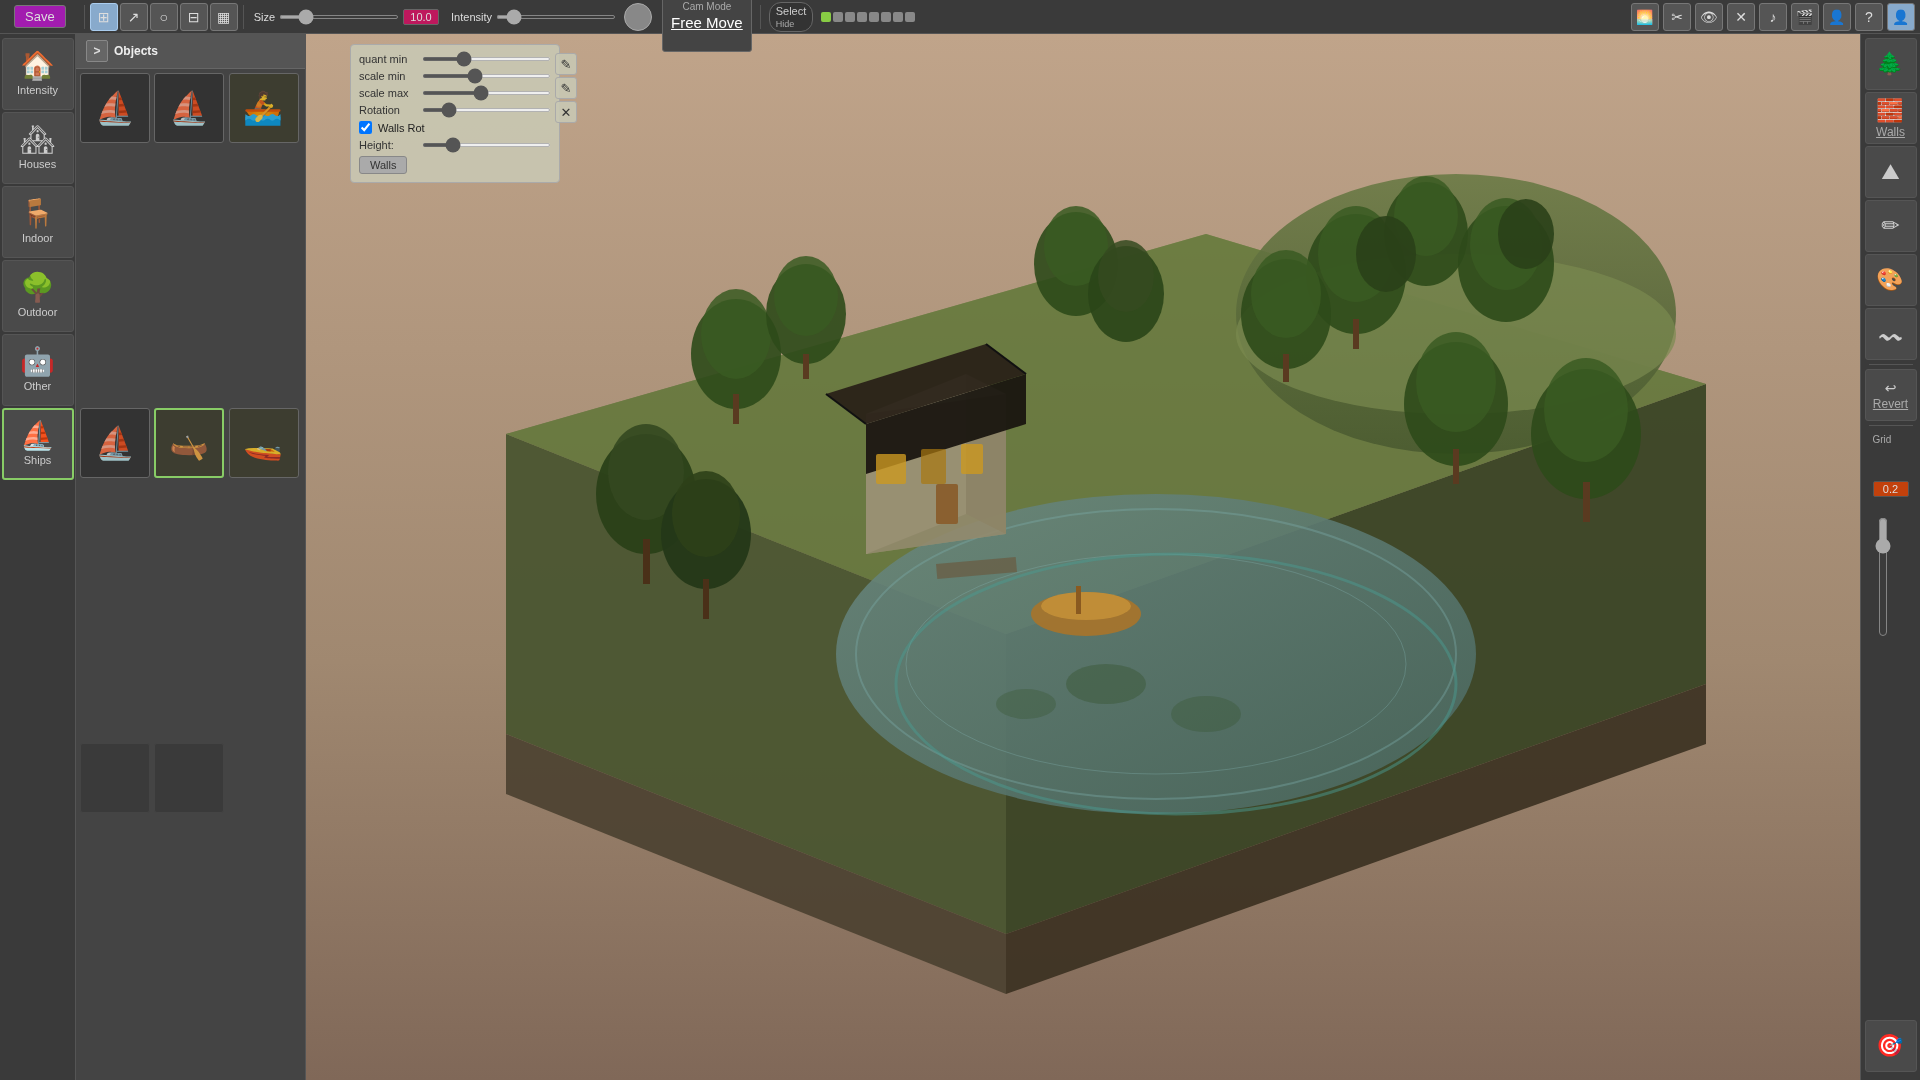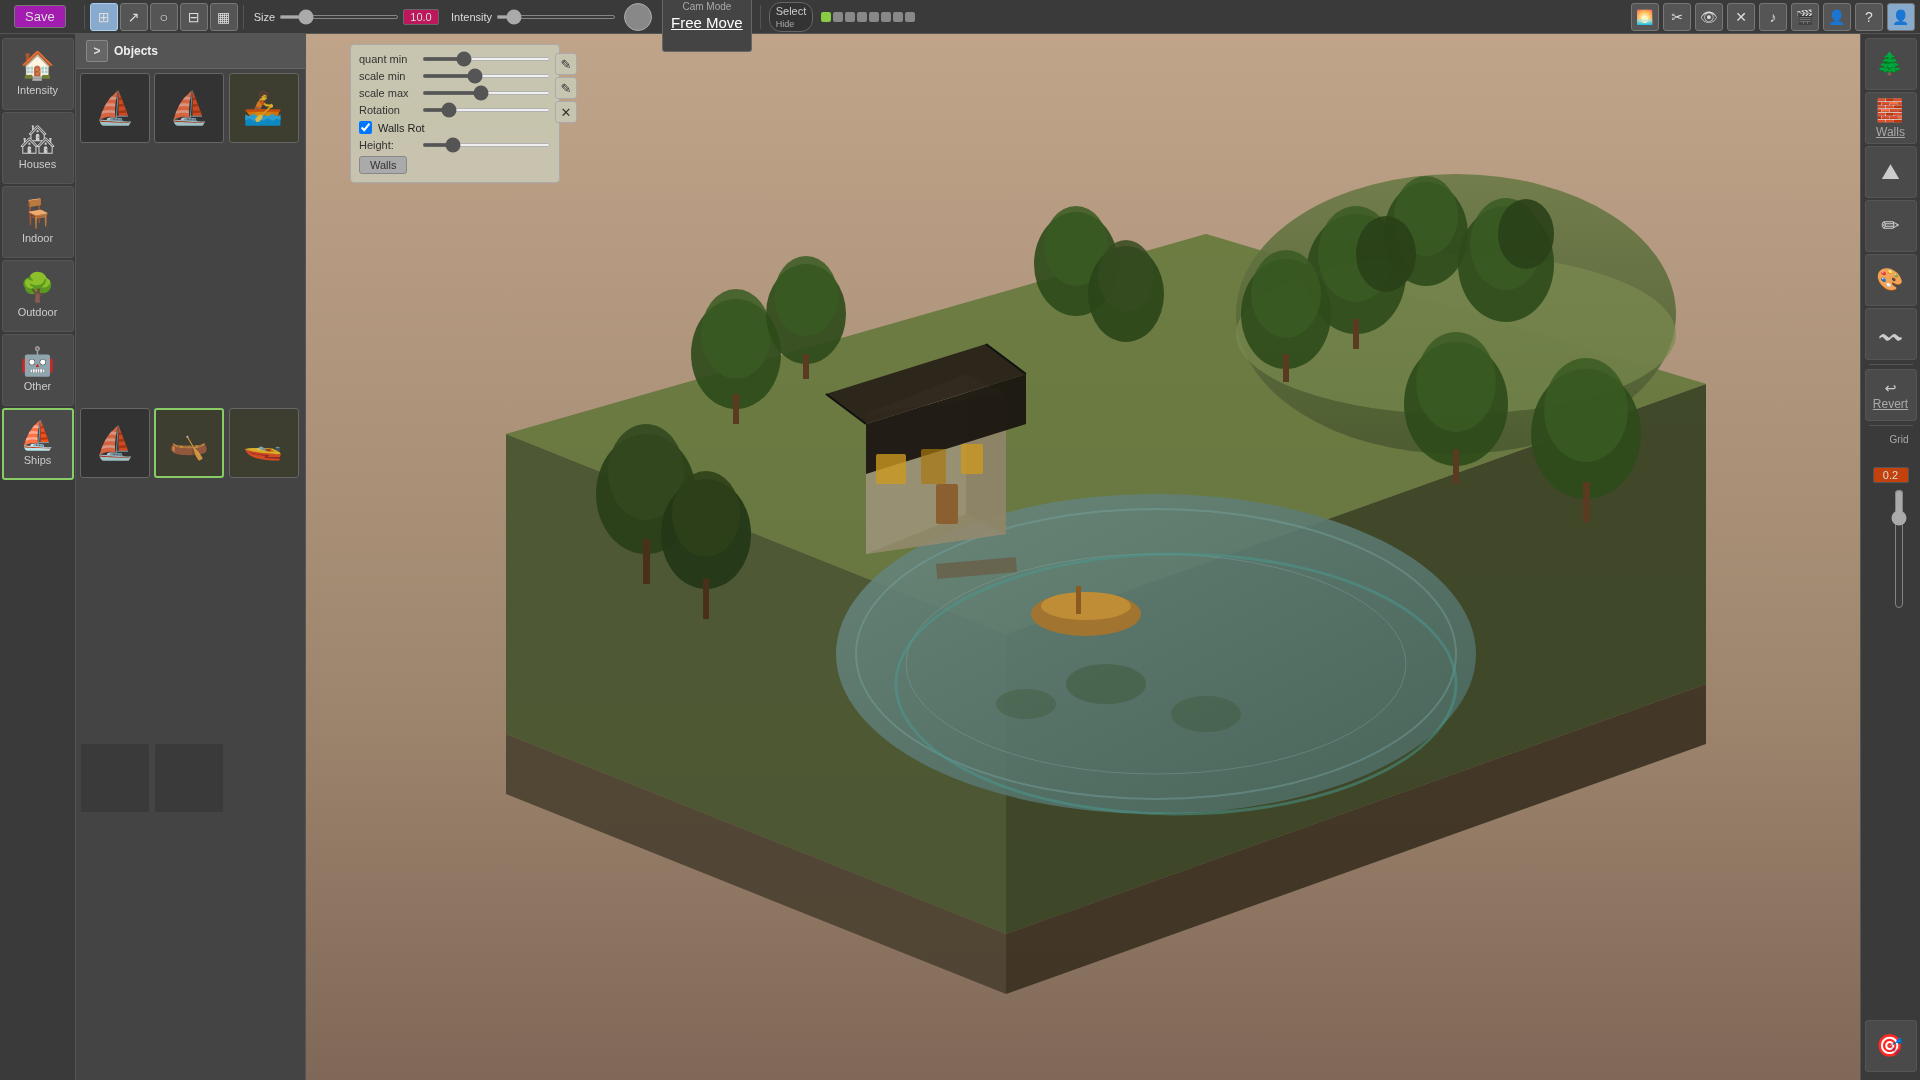--- a/index.html
+++ b/index.html
@@ -349,22 +349,22 @@
     }
     .right-divider {
       width: 44px;
       height: 1px;
       background: #555;
       margin: 2px 0;
     }
     .grid-control {
       display: flex;
       flex-direction: column;
-      align-items: flex-end;
-      gap: 2px;
+      align-items: flex-start;
+      gap: 16px;
       margin-top: 4px;
     }
     .grid-label { font-size: 10px; color: #aaa; }
     .grid-value {
       font-size: 11px;
       color: #ddd;
       background: #c2410c;
       border: 1px solid #555;
       width: 36px;
       text-align: center;

